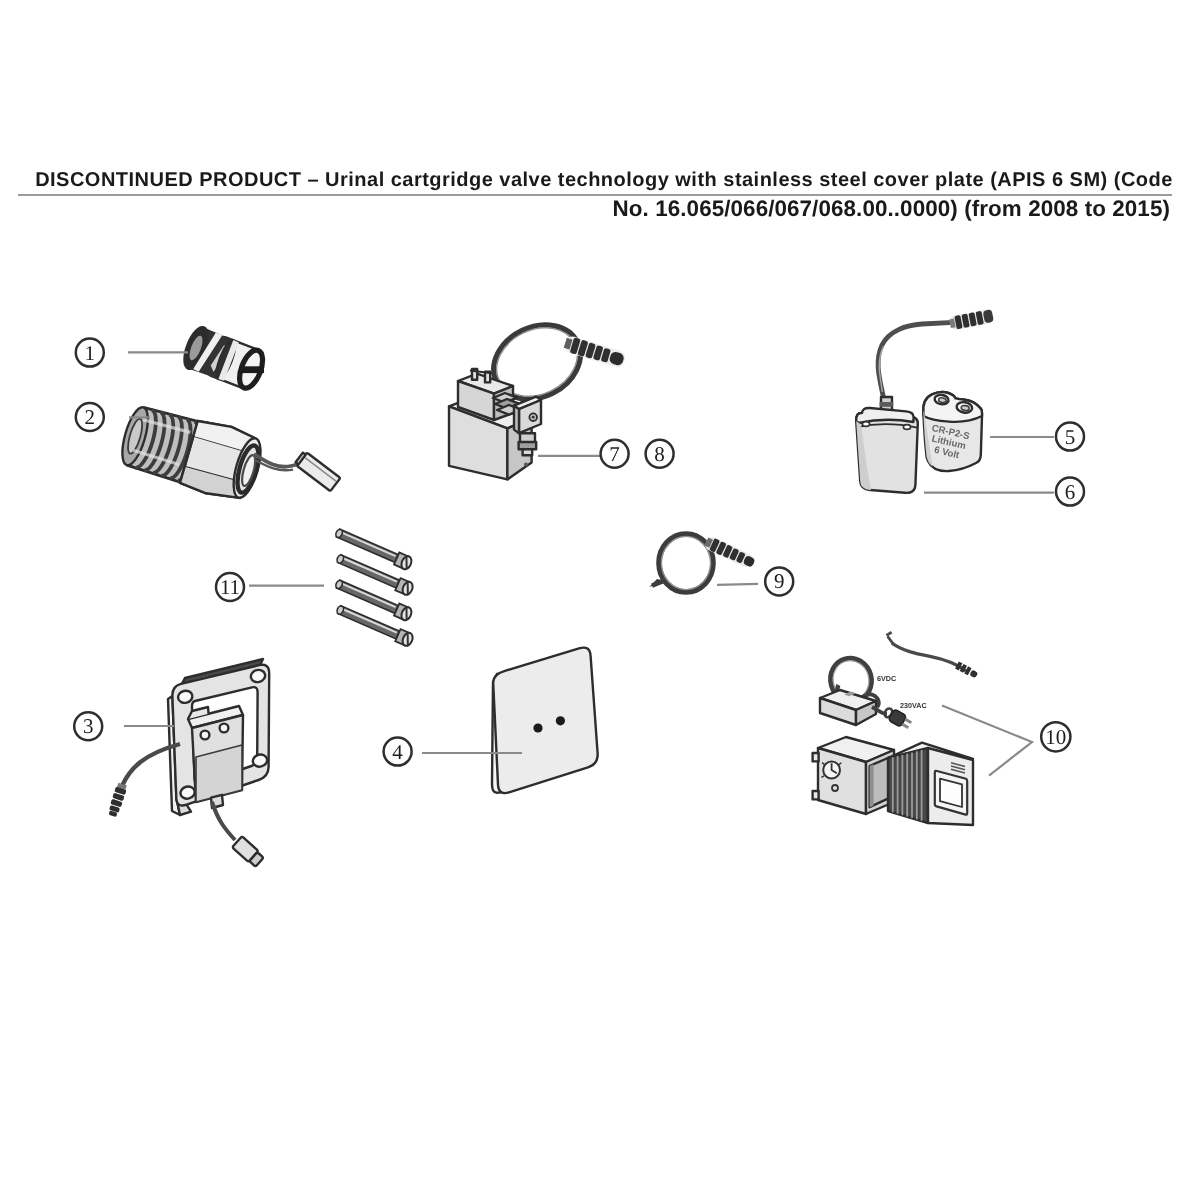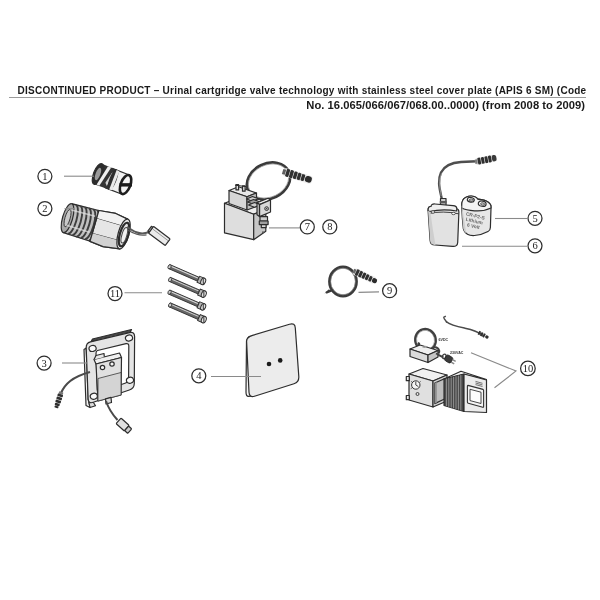--- a/index.html
+++ b/index.html
@@ -9,21 +9,21 @@
   #t1{top:85px;left:2px;width:600px;text-align:center;font-size:10px;letter-spacing:0.24px;}
   #t2{top:98.5px;left:0;width:585px;text-align:right;font-size:11.2px;letter-spacing:0.05px;}
   #rule{position:absolute;left:9px;top:97px;width:577px;height:1px;background:#9b9b9b;}
   svg{position:absolute;left:0;top:0;}
 </style>
 </head>
 <body>
 
 <div id="t1" class="title-line">DISCONTINUED PRODUCT – Urinal cartgridge valve technology with stainless steel cover plate (APIS 6 SM) (Code</div>
 <div id="rule"></div>
-<div id="t2" class="title-line">No. 16.065/066/067/068.00..0000) (from 2008 to 2009)</div>
+<div id="t2" class="title-line">No. 16.065/066/067/068.00..0000) (from 2008 to 2015)</div>
 
 <svg width="600" height="600" viewBox="0 0 600 600">
   <style>
     .ink{stroke:#2d2d2d;stroke-width:1.2;stroke-linejoin:round;}
     .ldr{stroke:#8a8a8a;stroke-width:1.1;}
     .co circle{fill:#fff;stroke:#2e2e2e;stroke-width:1.25;}
     .co text{font-family:"Liberation Serif",serif;font-size:10.5px;fill:#1c1c1c;text-anchor:middle;}
   </style>
 
   <g>

